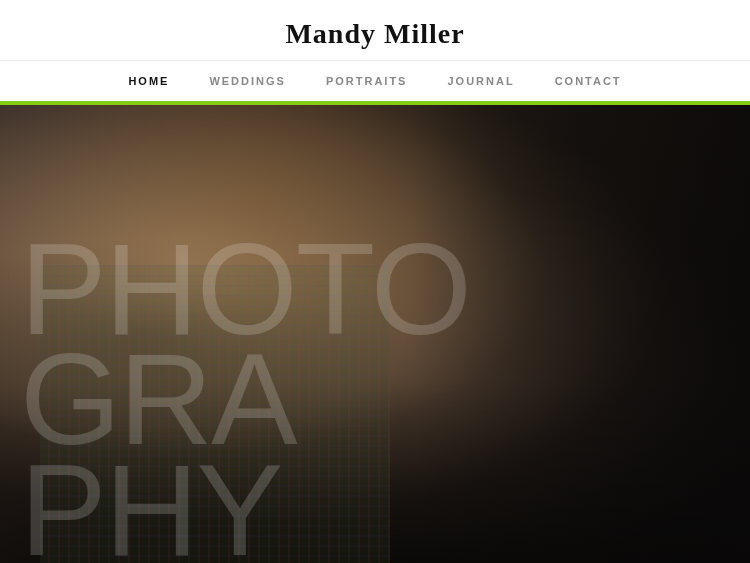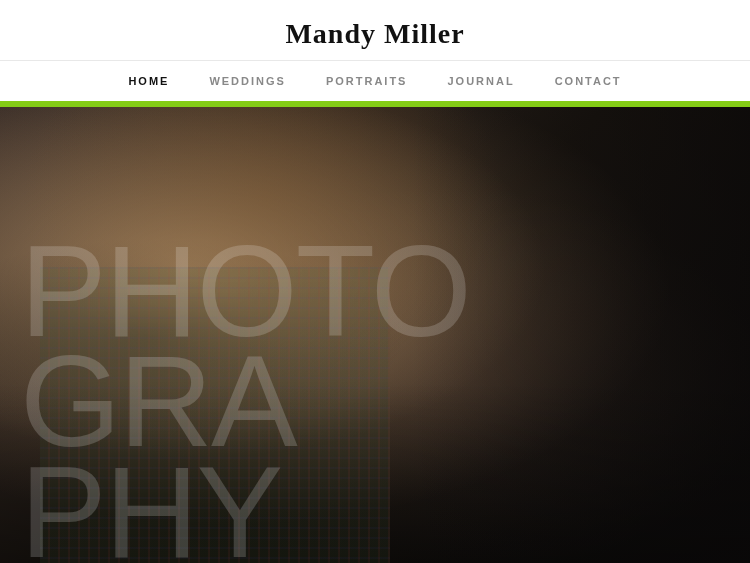--- a/index.html
+++ b/index.html
@@ -27,21 +27,21 @@
       font-family: Georgia, serif;
     }
 
     
     .site-nav {
       background: #fff;
       display: flex;
       justify-content: center;
       gap: 40px;
       padding: 14px 0;
-      border-bottom: 6px solid #84cc16;
+      border-bottom: 4px solid #84cc16;
     }
 
     .nav-item {
       font-size: 11px;
       letter-spacing: 2px;
       text-transform: uppercase;
       color: #888;
       cursor: pointer;
       font-family: Arial, sans-serif;
       font-weight: 700;

